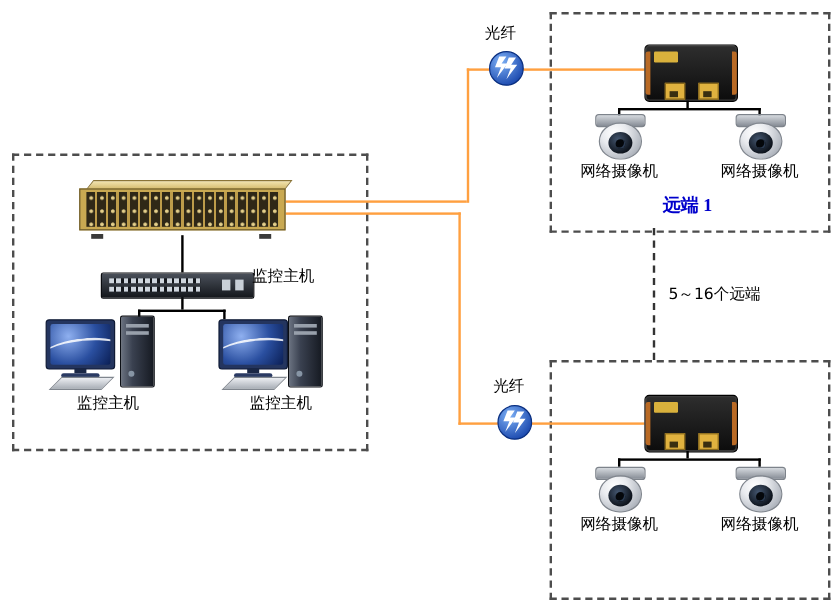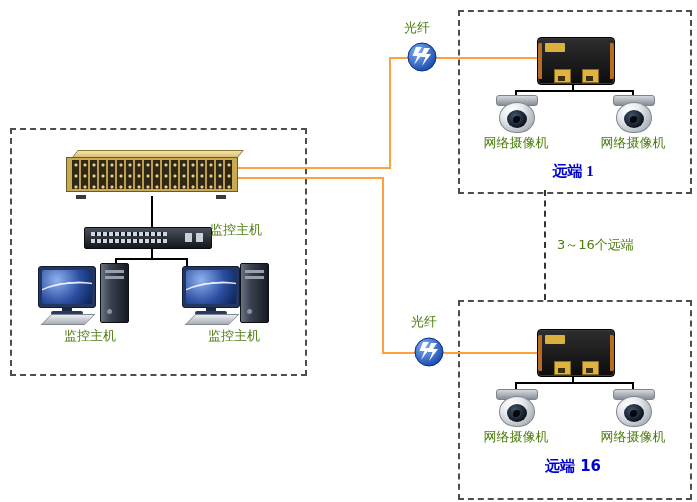--- a/index.html
+++ b/index.html
@@ -1,20 +1,20 @@
 <!DOCTYPE html>
 <html><head>
 <meta charset="utf-8">
 <style>
   html,body{margin:0;padding:0;}
   body{font-family:"DejaVu Sans","Liberation Sans",sans-serif;background:#fff;}
   #canvas{position:relative;width:697px;height:502px;background:#fff;overflow:hidden;}
 
   .dashed-box{position:absolute;border:2px dashed #4d4d4d;background:transparent;}
-  .lbl{position:absolute;font-size:13px;color:#4d7c0f;white-space:nowrap;}
+  .lbl{position:absolute;font-size:13px;color:#000000;white-space:nowrap;}
   .lbl.c{text-align:center;}
   .title{position:absolute;font-size:15px;font-weight:bold;color:#0000cc;text-align:center;white-space:nowrap;}
 
   .ln{position:absolute;}
   .ln-k{background:#000;}
   .ln-f{background:#ffa040;}
 
   
   .chassis{position:absolute;left:66px;top:150px;width:172px;height:46px;}
   .chassis-top{position:absolute;left:4px;right:2px;top:0;height:8px;background:linear-gradient(#f2e4b0,#cdb05e);
@@ -195,21 +195,21 @@
       <div class="cam-face">
         <div class="cam-lens"></div>
       </div>
     </div>
   </div>
   <div class="lbl c" style="left:476px;top:134px;width:80px;">网络摄像机</div>
   <div class="lbl c" style="left:593px;top:134px;width:80px;">网络摄像机</div>
   <div class="title" style="left:458px;top:162px;width:230px;font-family:Liberation Serif, serif;">远端 1</div>
 
   <div class="dash-connector" style="left:544px;top:190px;height:110px;"></div>
-  <div class="lbl" style="left:557px;top:236px;">3～16个远端</div>
+  <div class="lbl" style="left:557px;top:236px;">5～16个远端</div>
 
   <div class="converter" style="left:537px;top:329px;">
     <div class="conv-badge"></div>
     <div class="conv-port" style="left:16px;"></div>
     <div class="conv-port" style="left:44px;"></div>
   </div>
   <div class="camera" style="left:494px;top:389px;">
     <div class="cam-cap"></div>
     <div class="cam-dome">
       <div class="cam-face">
@@ -220,15 +220,14 @@
   <div class="camera" style="left:611px;top:389px;">
     <div class="cam-cap"></div>
     <div class="cam-dome">
       <div class="cam-face">
         <div class="cam-lens"></div>
       </div>
     </div>
   </div>
   <div class="lbl c" style="left:476px;top:428px;width:80px;">网络摄像机</div>
   <div class="lbl c" style="left:593px;top:428px;width:80px;">网络摄像机</div>
-  <div class="title" style="left:458px;top:457px;width:230px;">远端 16</div>
 
 </div>
 
 </body></html>

